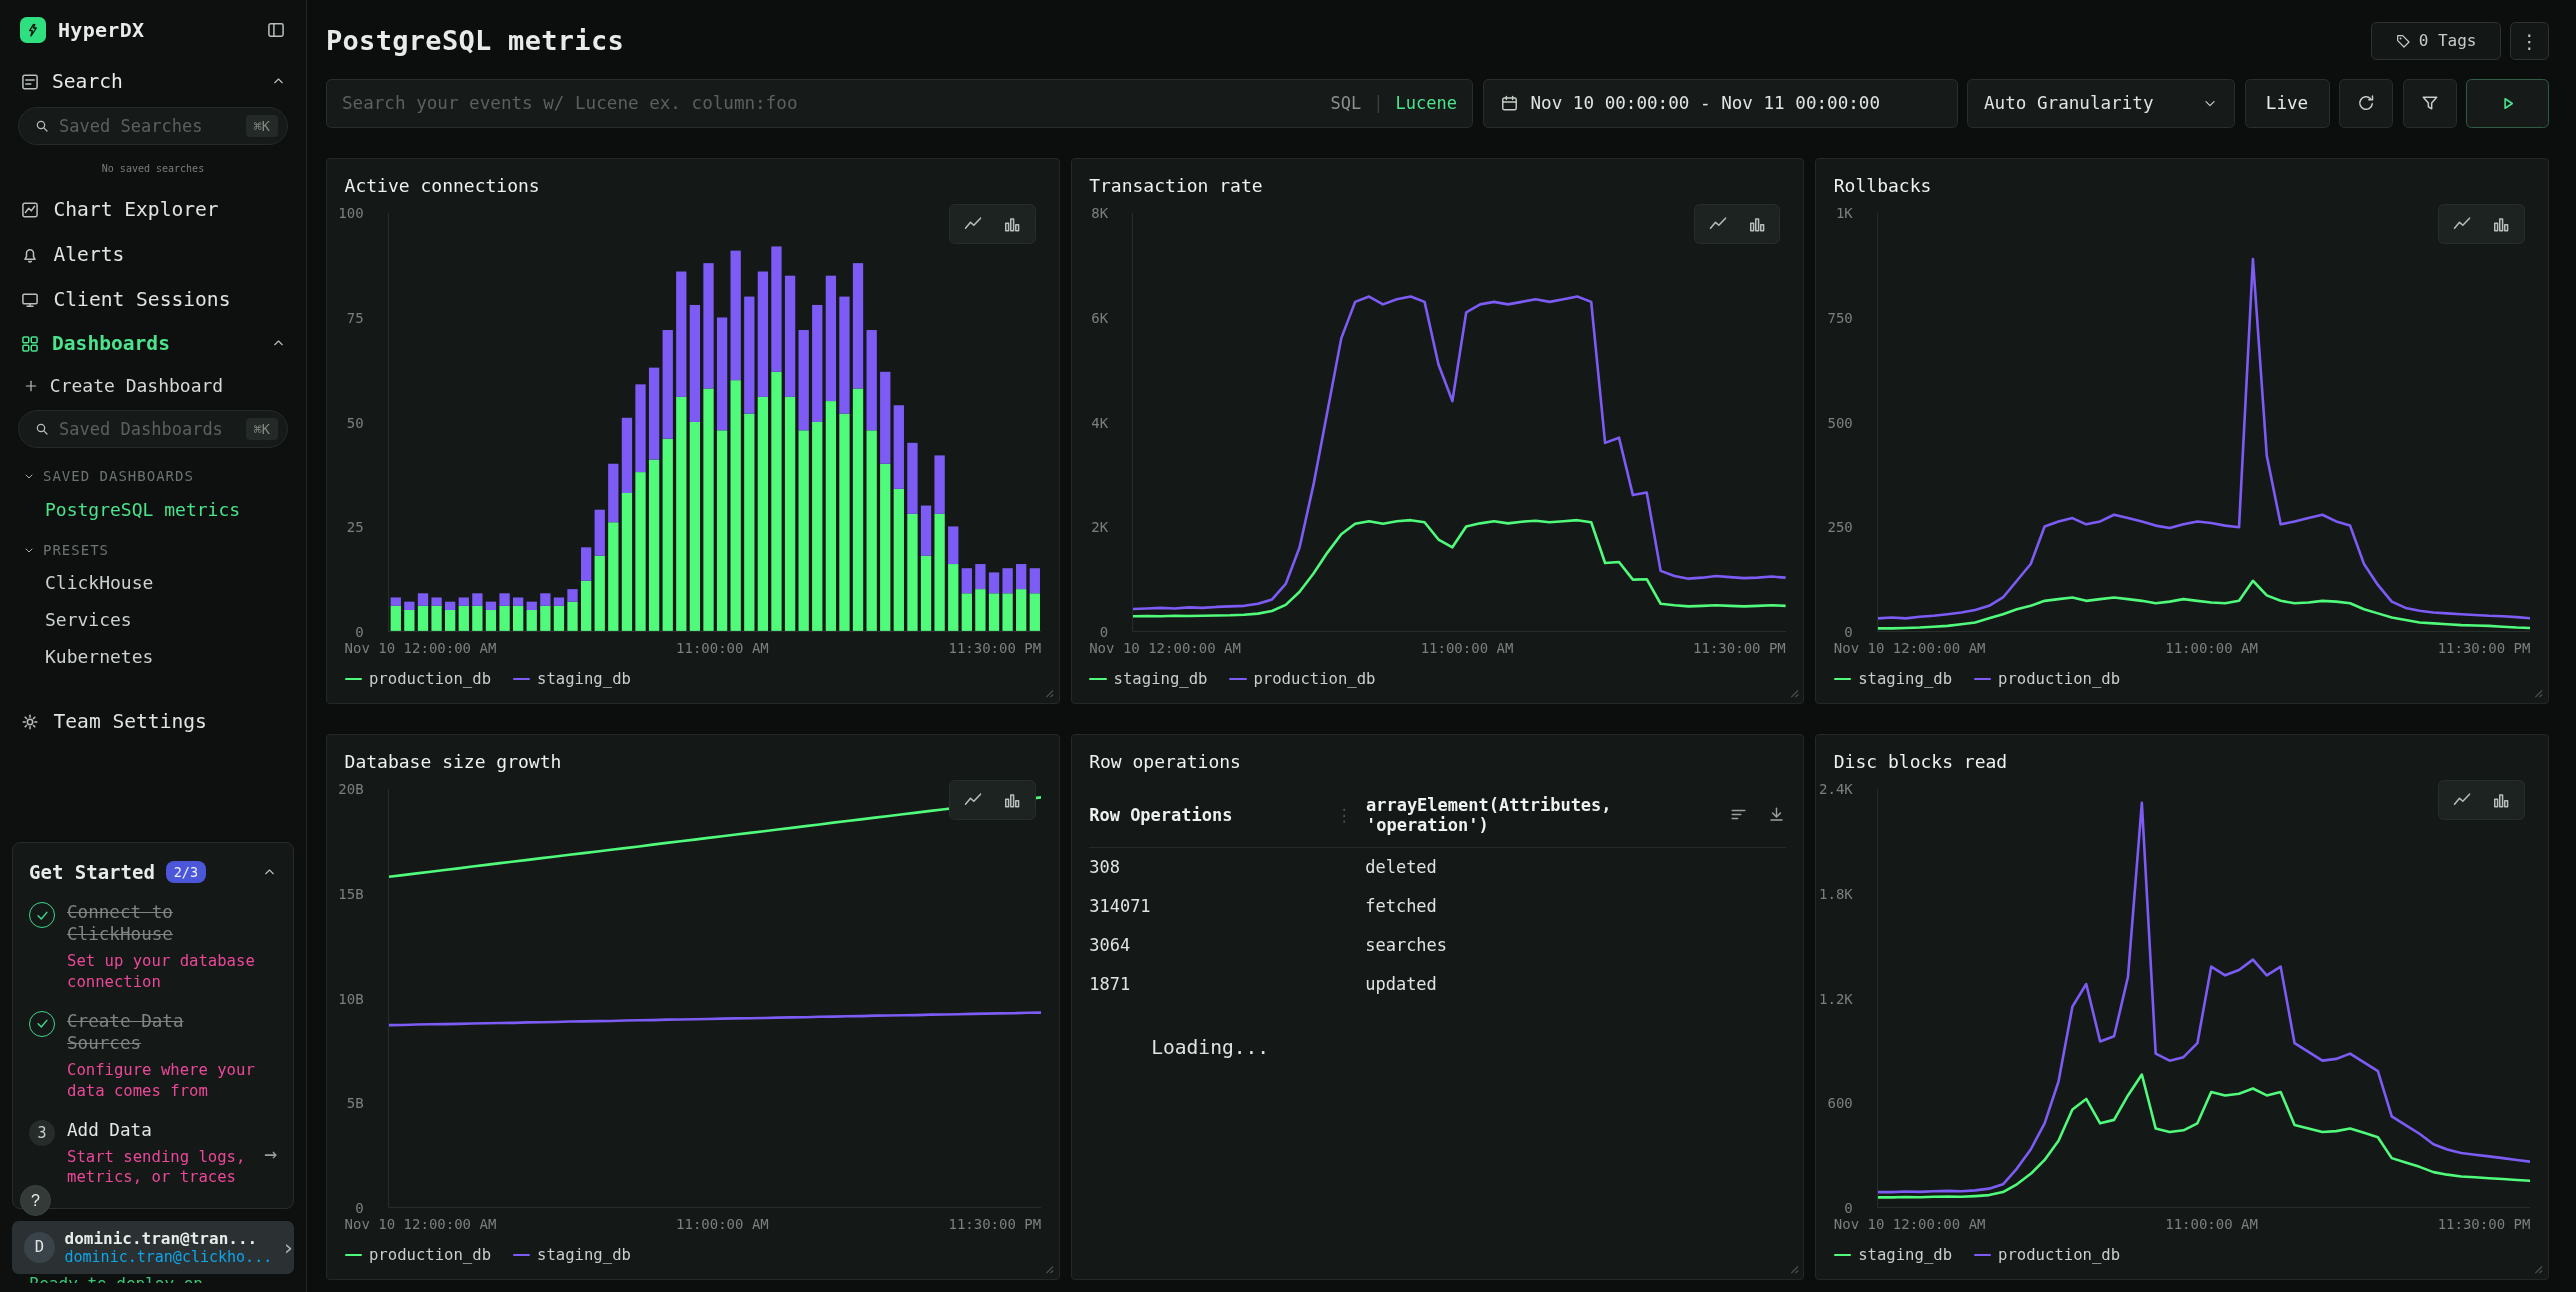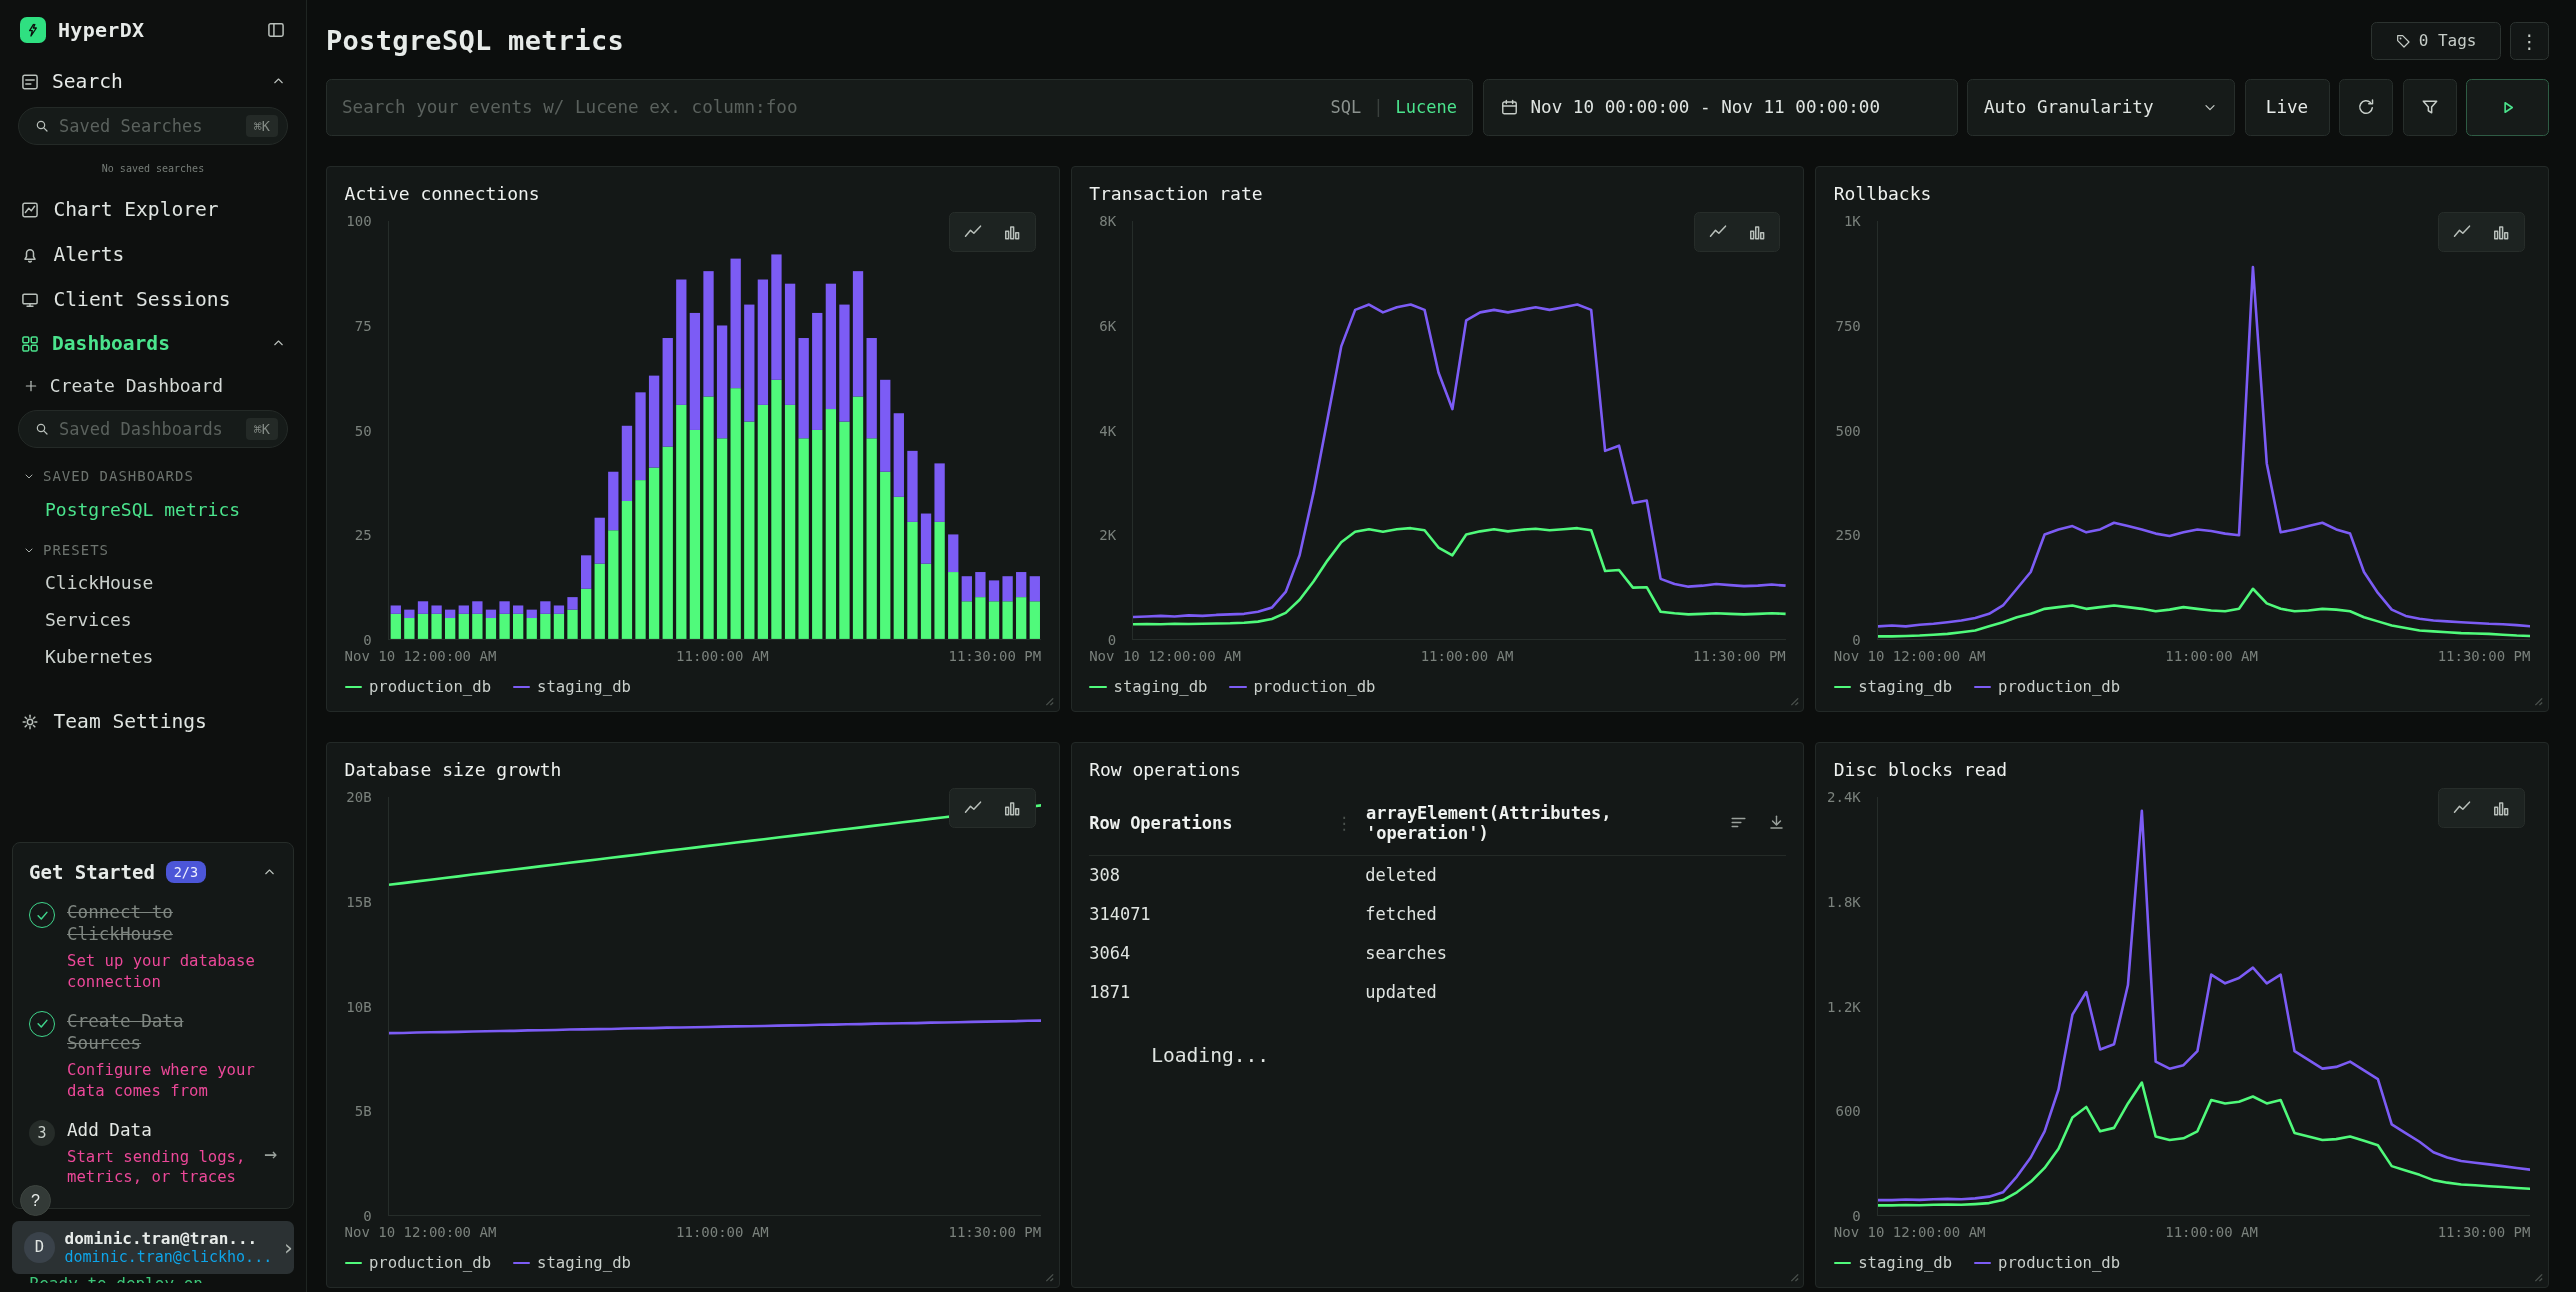--- a/index.html
+++ b/index.html
@@ -82,21 +82,21 @@
   .main { flex: 1; min-width: 0; display: flex; flex-direction: column; }
   .main-head { display: flex; align-items: center; padding: 21.6px 27px 0 19px; }
   .page-title { font-size: 27px; font-weight: bold; letter-spacing: 0.3px; }
   .head-right { margin-left: auto; display: flex; gap: 9.5px; }
   .chip-btn { height: 38px; border: 0.7px solid #2c3330; border-radius: 5.4px; background: #131716;
     color: #c6cdc8; font-size: 16px; font-family: inherit; display: flex; align-items: center;
     gap: 8px; padding: 0 23px; cursor: pointer; }
   .kebab-btn { width: 39px; justify-content: center; padding: 0; font-size: 19px; }
 
   .toolbar { display: flex; gap: 9.5px; padding: 19px 27px 0 19px; }
-  .box { background: #161b19; border: 0.7px solid #272e2b; border-radius: 5.4px; height: 57px;
+  .box { background: #161b19; border: 0.7px solid #272e2b; border-radius: 5.4px; height: 49px;
     display: flex; align-items: center; font-size: 17.6px; color: #dfe4e1; font-family: inherit; cursor: pointer; }
   .search-box { flex: 1; padding: 0 15px; gap: 12px; cursor: text; }
   .search-box input { flex: 1; background: transparent; border: 0; outline: none; color: #cfd5d1;
     font-size: 17.6px; font-family: inherit; min-width: 0; }
   .search-box input::placeholder { color: #5a615d; }
   .mode { font-size: 17px; color: #8b928e; cursor: pointer; }
   .mode.lucene { color: #4be48d; }
   .mode-sep { color: #3a413d; font-size: 17px; }
   .date-btn { width: 475px; padding: 0 16px; gap: 12px; }
   .gran-btn { width: 268px; padding: 12px 16px; justify-content: space-between; }
@@ -111,21 +111,21 @@
     padding: 16px 17.6px 15px; position: relative; display: flex; flex-direction: column; }
   .panel-title { font-size: 18px; color: #eef1ef; }
   .viz-toggle { position: absolute; top: 45px; right: 23px; background: #1d2321;
     border: 0.7px solid #272d2a; border-radius: 5.4px; display: flex; padding: 5.4px 5.4px; gap: 4px; z-index: 2; }
   .viz-btn { width: 35px; height: 28px; display: flex; align-items: center; justify-content: center;
     background: transparent; border: 0; cursor: pointer; }
   .viz-btn svg { stroke: #b9c0bb; fill: none; stroke-width: 1.8; stroke-linecap: round; stroke-linejoin: round; }
 
   .chart-body { flex: 1; display: flex; margin-top: 17.6px; min-height: 0; }
   .yaxis { width: 43px; position: relative; font-size: 14px; color: #7a817c; flex-shrink: 0; }
-  .ytick { position: absolute; right: 16px; transform: translateY(-50%); }
+  .ytick { position: absolute; right: 24px; transform: translateY(-50%); }
   .plot { flex: 1; position: relative; border-left: 0.7px solid #262d2a; border-bottom: 0.7px solid #262d2a; }
   .plot svg { position: absolute; inset: 0; width: 100%; height: 100%; }
   .xlabels { display: flex; justify-content: space-between; font-size: 14px; color: #7a817c; margin-top: 8px; }
   .legend { display: flex; gap: 21.6px; margin-top: 13.5px; align-items: center; }
   .legend-item { display: flex; gap: 6.8px; align-items: center; font-size: 15.6px; color: #c9cfcb; cursor: pointer; }
   .dash { width: 17.6px; height: 2px; border-radius: 1.4px; display: inline-block; }
   .resize-svg { position: absolute; right: 4px; bottom: 4px; cursor: nwse-resize; }
   .resize-svg line { stroke: #4a514d; stroke-width: 2; }
 
   

